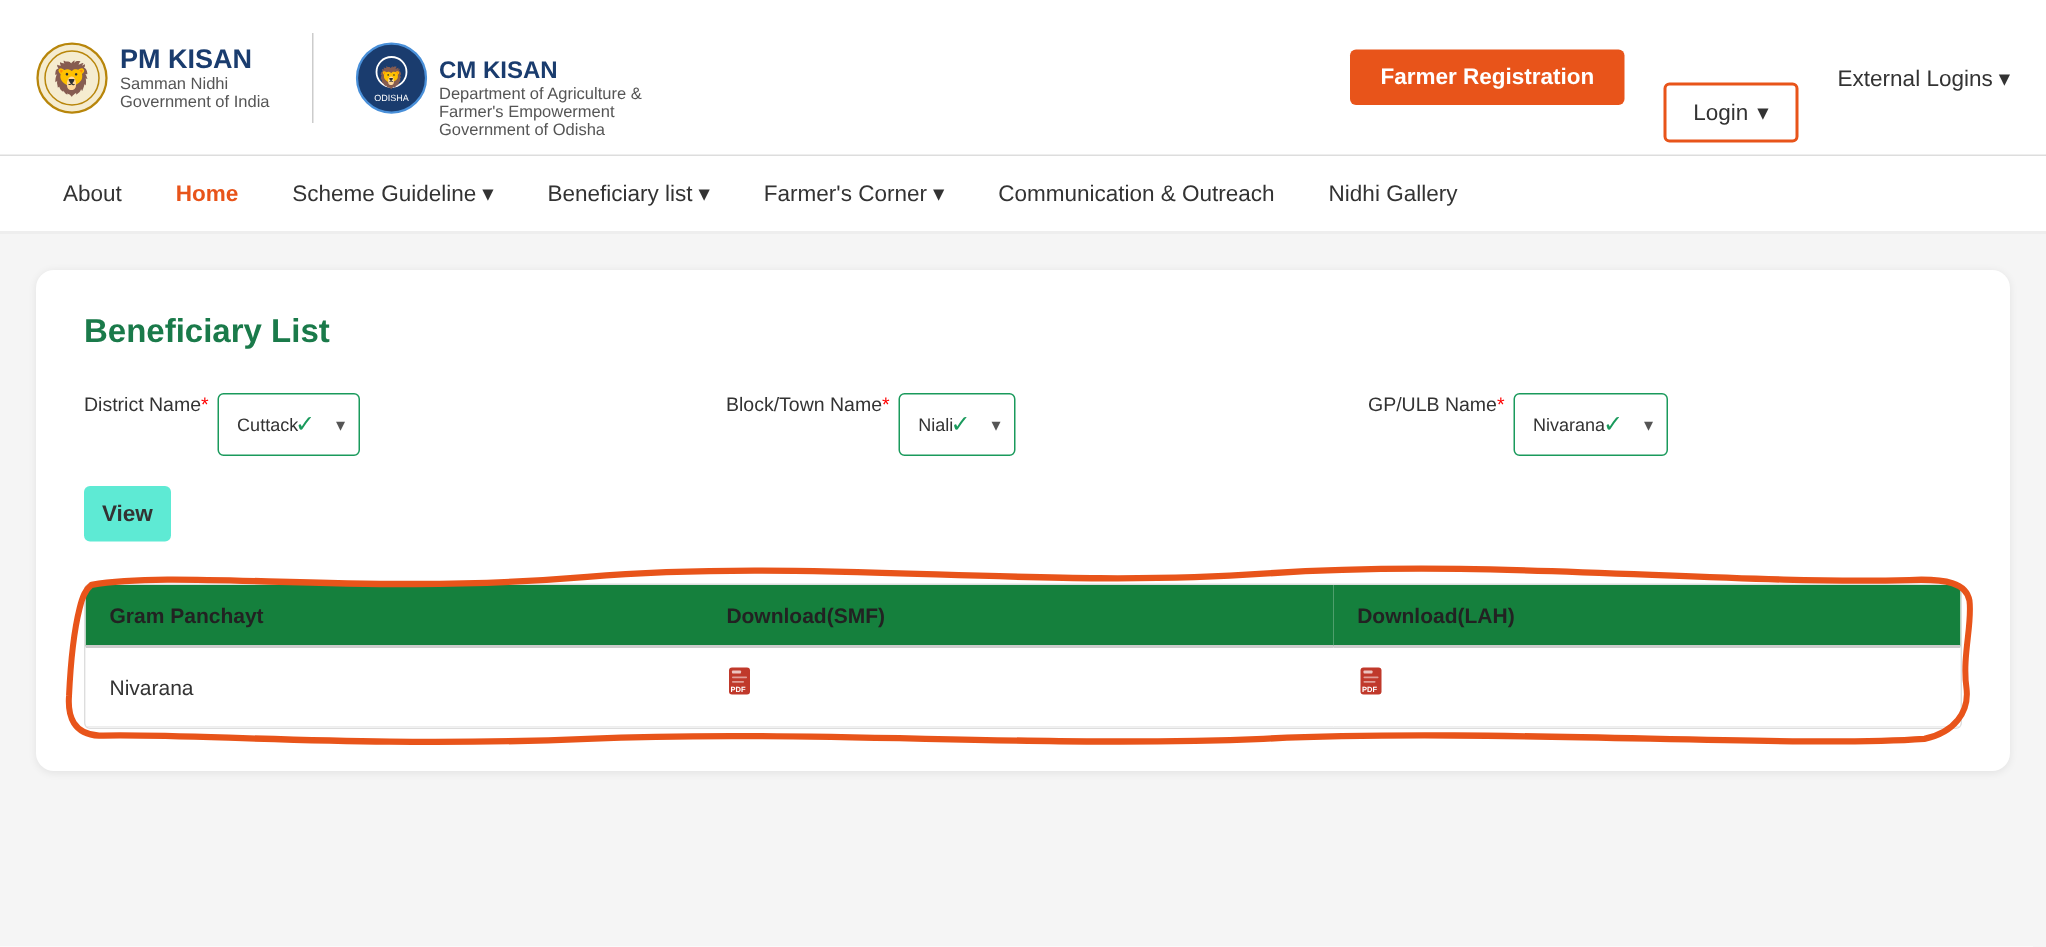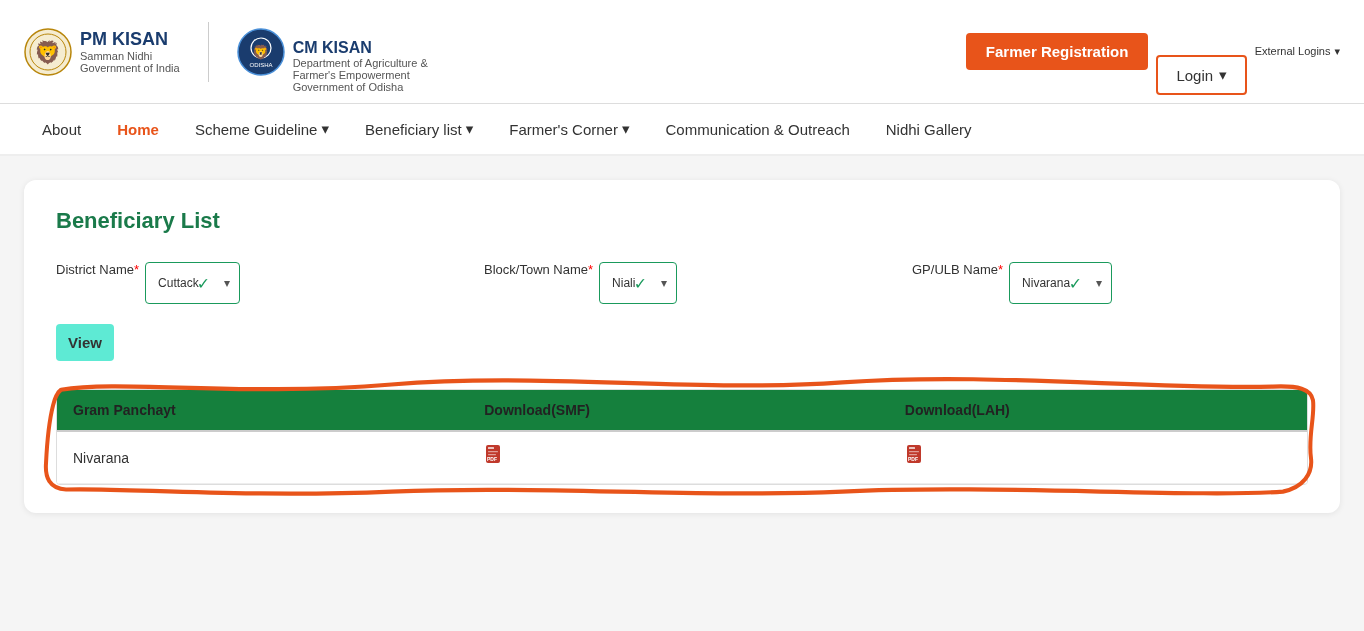--- a/index.html
+++ b/index.html
@@ -62,21 +62,21 @@
       font-weight: bold;
       color: #1a3c6e;
     }
     .cm-kisan-sub {
       font-size: 11px;
       color: #555;
     }
     .header-right {
       display: flex;
       align-items: center;
-      gap: 8px;
+      gap: 26px;
       padding-left: 29px;
     }
     .btn-farmer-reg {
       background: #e8541a;
       color: #fff;
       border: none;
       padding: 10px 20px;
       border-radius: 4px;
       font-size: 15px;
       font-weight: bold;
@@ -91,25 +91,25 @@
       font-size: 15px;
       cursor: pointer;
       display: flex;
       align-items: center;
       gap: 6px;
       margin-top: 47px;
     }
     .btn-external {
       background: transparent;
       border: none;
-      font-size: 11px;
-      cursor: pointer;
-      color: #333;
-      display: flex;
-      align-items: flex-start;
+      font-size: 15px;
+      cursor: pointer;
+      color: #333;
+      display: flex;
+      align-items: flex-end;
       gap: 4px;
     }
 
     
     .navbar {
       background: #fff;
       border-bottom: 2px solid #eee;
       padding: 0 24px;
       display: flex;
       align-items: center;

